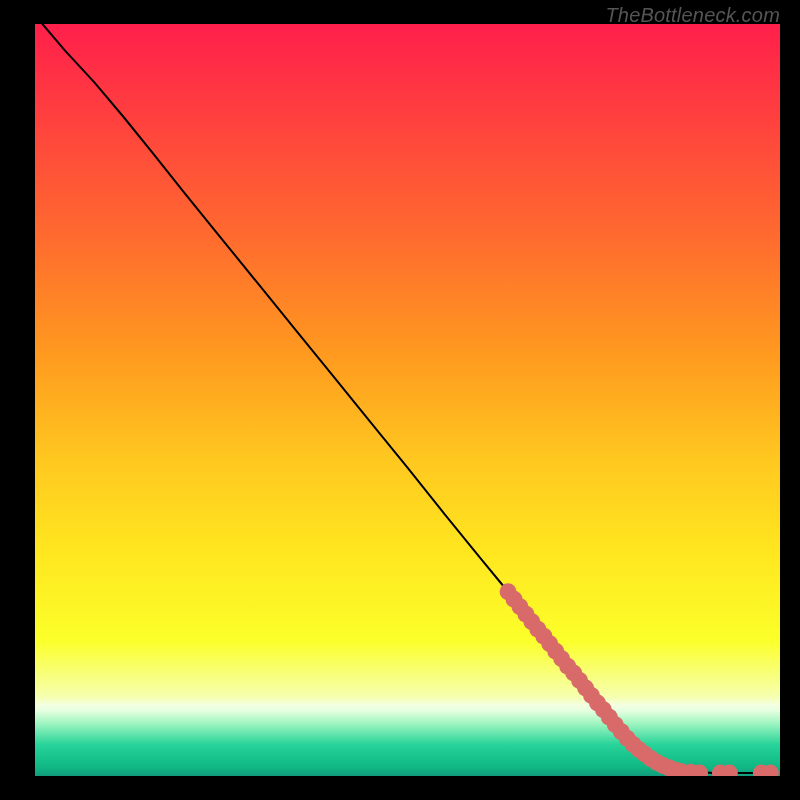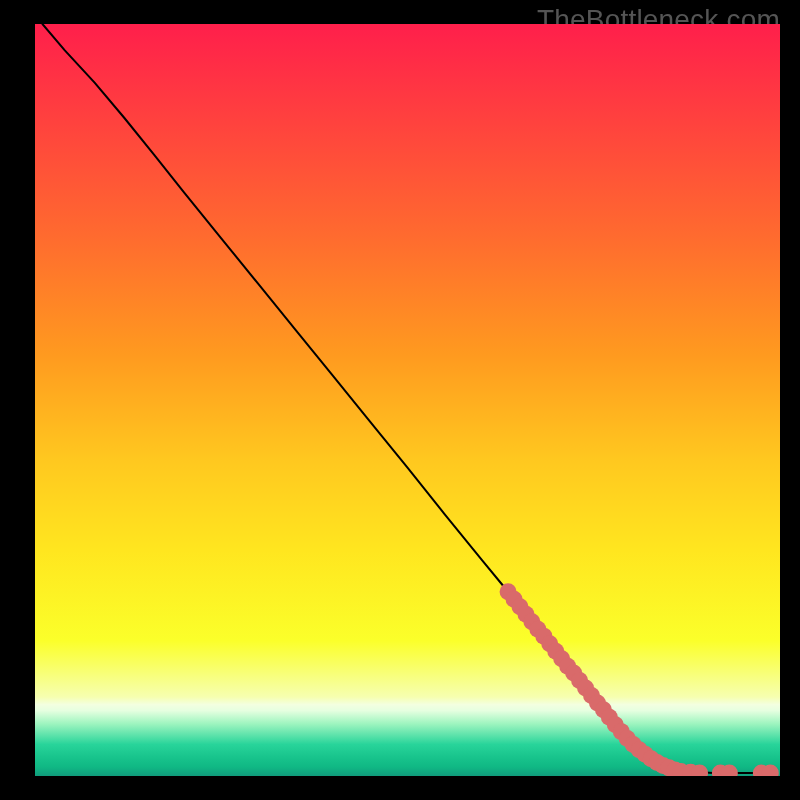--- a/index.html
+++ b/index.html
@@ -22,24 +22,25 @@
     top: 24px;
     width: 745px;
     height: 752px;
     overflow: hidden;
   }
   .watermark {
     position: absolute;
     top: 4px;
     right: 20px;
     color: #555555;
-    font-size: 28px;
+    font-size: 20px;
     font-weight: 400;
     letter-spacing: 0.2px;
     user-select: none;
+    font-style: italic;
   }
   svg {
     position: absolute;
     left: 0;
     top: 0;
   }
 </style>
 </head>
 <body>
 

